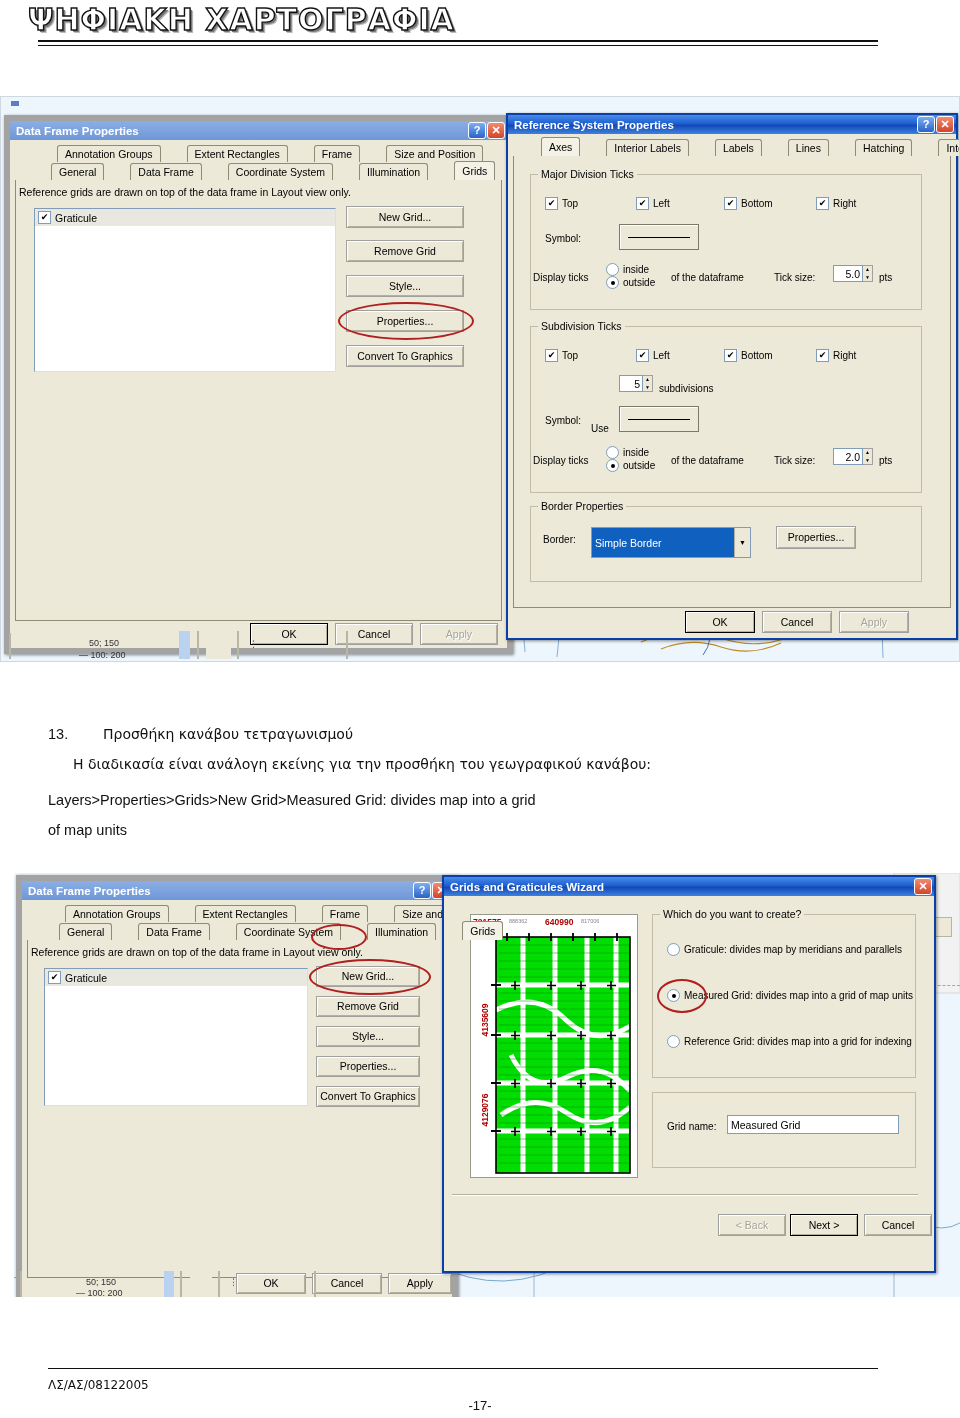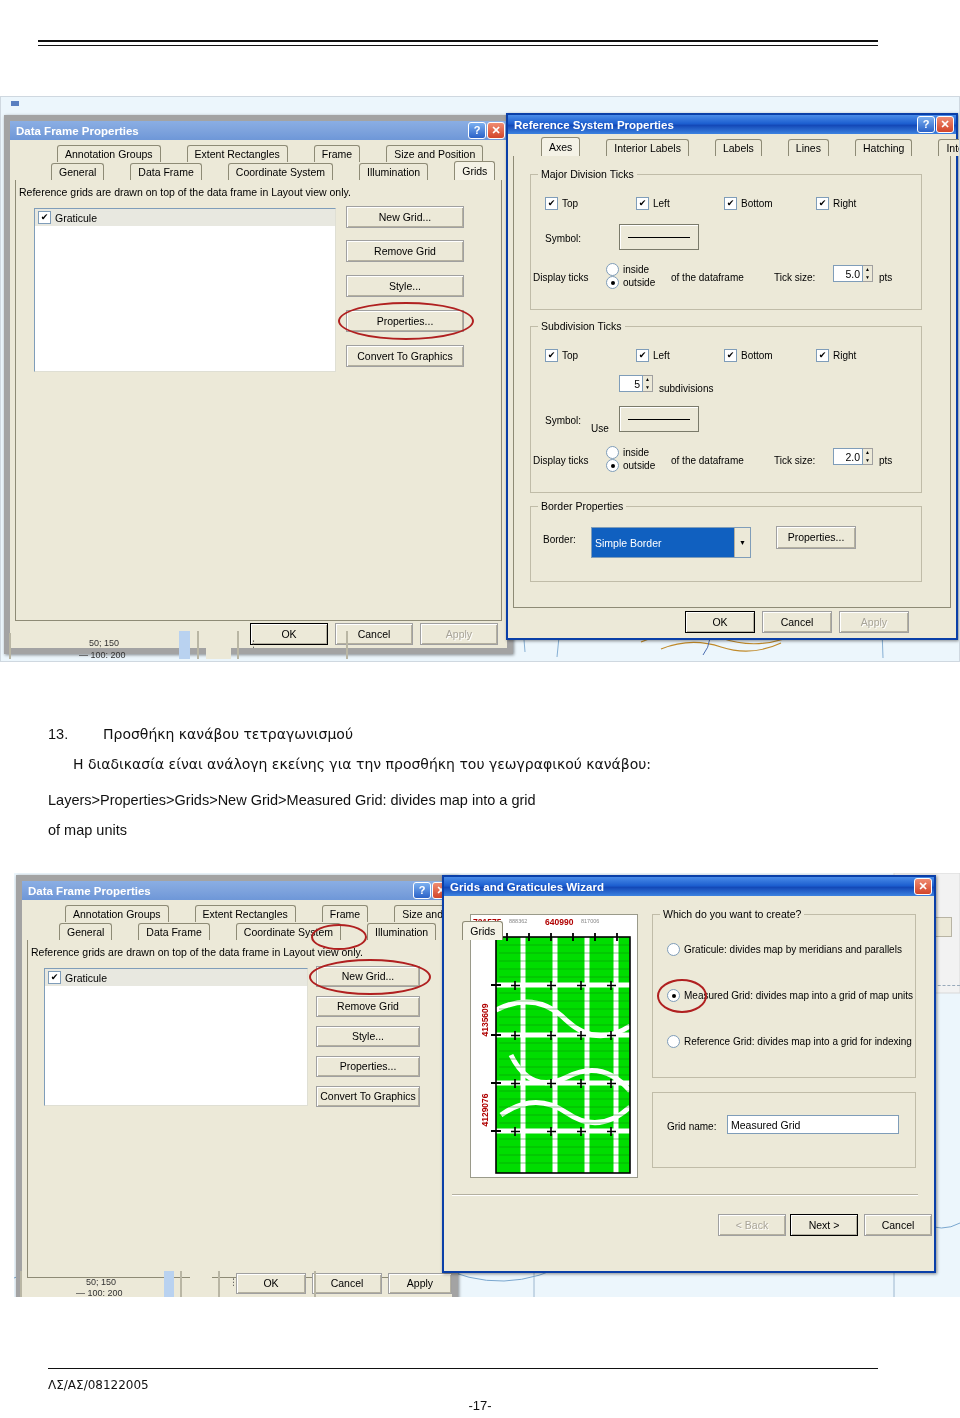--- a/index.html
+++ b/index.html
@@ -134,20 +134,21 @@
 
   
   .legfrag{position:absolute;font-size:9px;color:#333;white-space:nowrap;font-family:"Liberation Sans",sans-serif;}
   .vbar{position:absolute;background:#b9b6a4;}
   .toolicon{position:absolute;border:1px solid #b8b4a4;background:#ece9d8;}
 </style>
 </head>
 <body>
 
 <div class="doc-header">
+  <div class="doc-title">ΨΗΦΙΑΚΗ ΧΑΡΤΟΓΡΑΦΙΑ</div>
   <div class="hdr-rule"></div>
   <div class="hdr-rule2"></div>
 </div>
 
 <div class="shot" id="shot-top">
   <div class="mapbg">
     <svg viewBox="0 0 958 564" preserveAspectRatio="none">
       <rect x="0" y="0" width="958" height="564" fill="#ecf6fc"></rect>
       <path d="M560 510 q30 -22 70 -8 q40 14 80 -4 q40 -18 80 2 q30 16 70 6" fill="none" stroke="#7aa7cf" stroke-width="1"></path>
       <path d="M540 540 q40 -18 90 -6 q50 12 100 -6 q50 -18 100 0" fill="none" stroke="#7aa7cf" stroke-width="1"></path>

